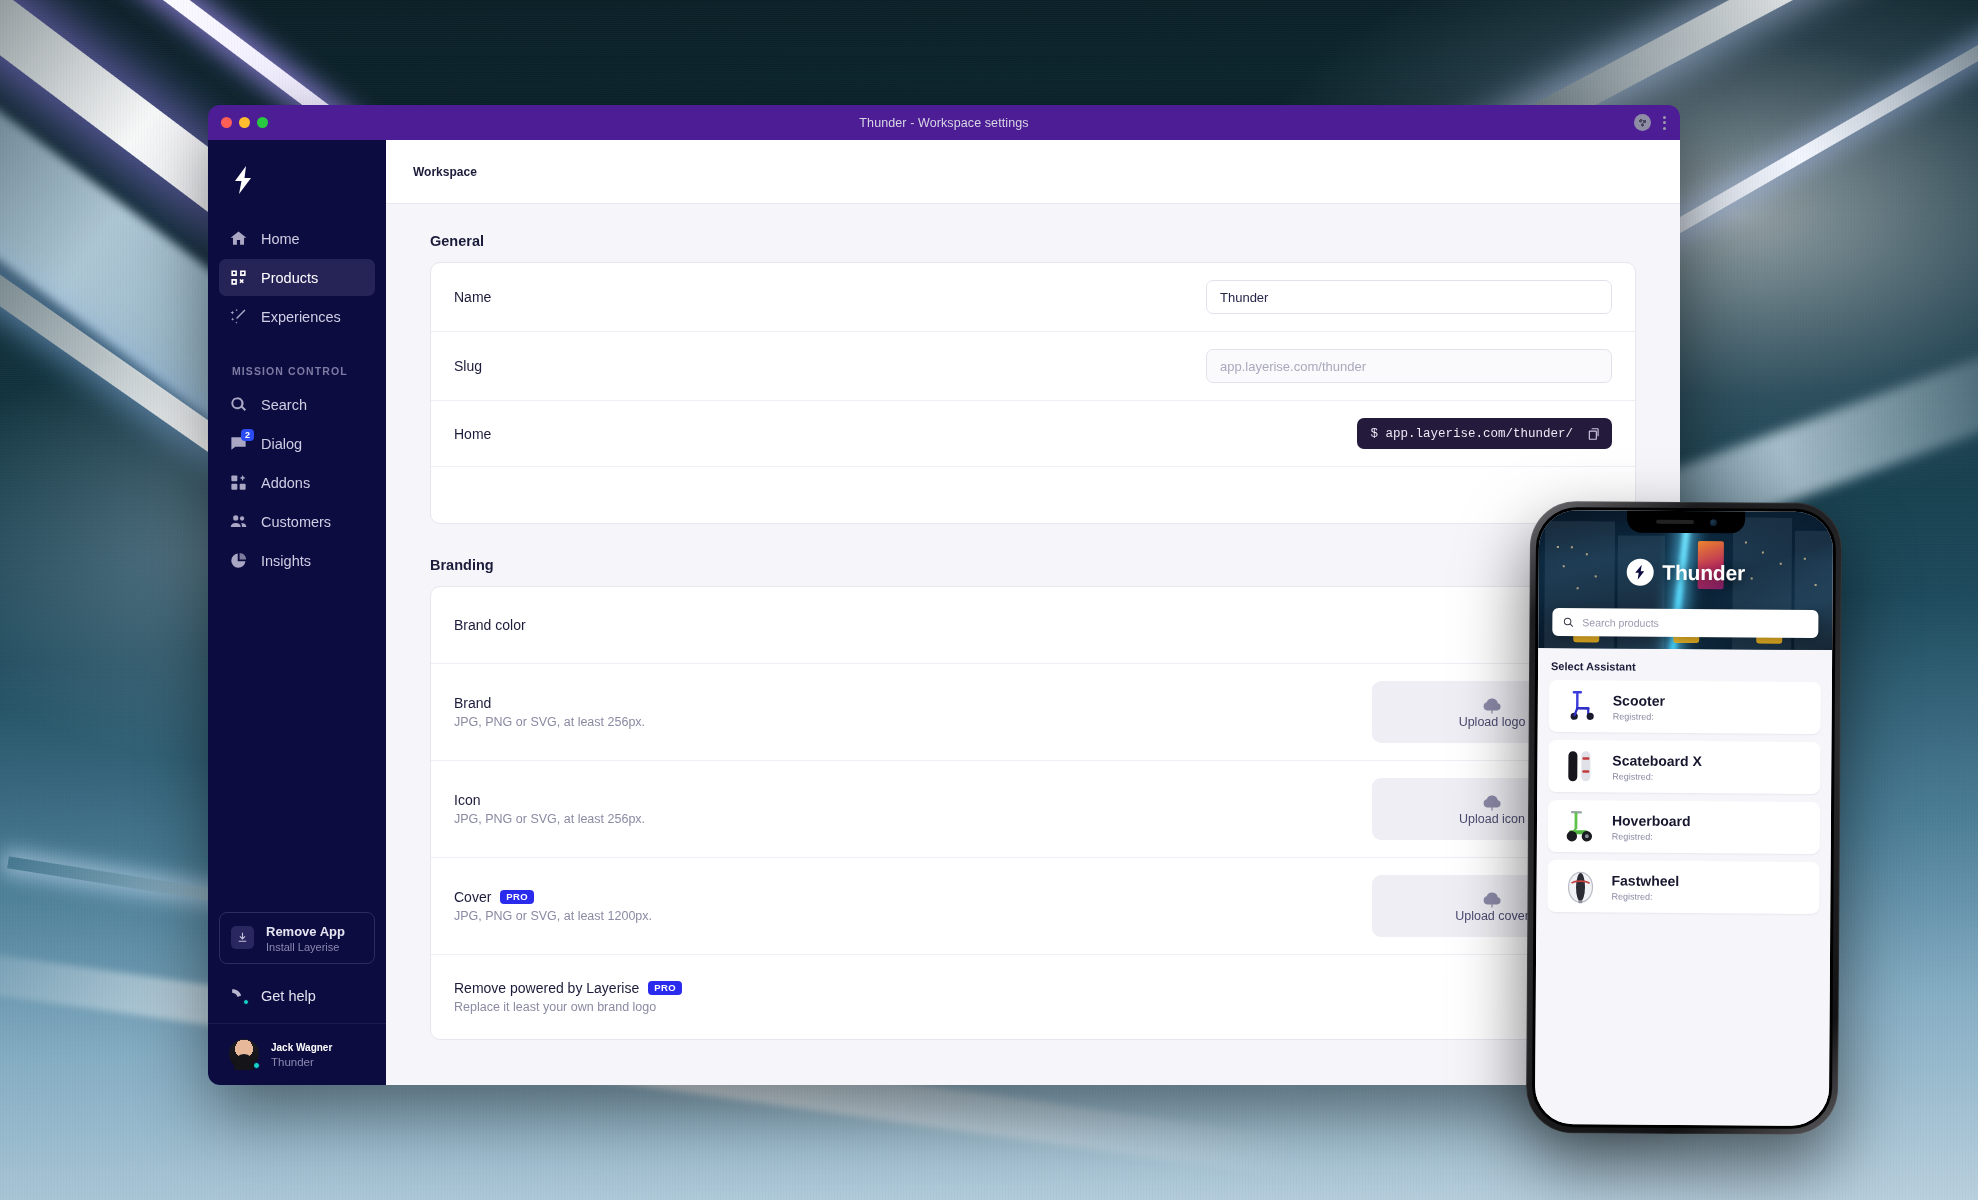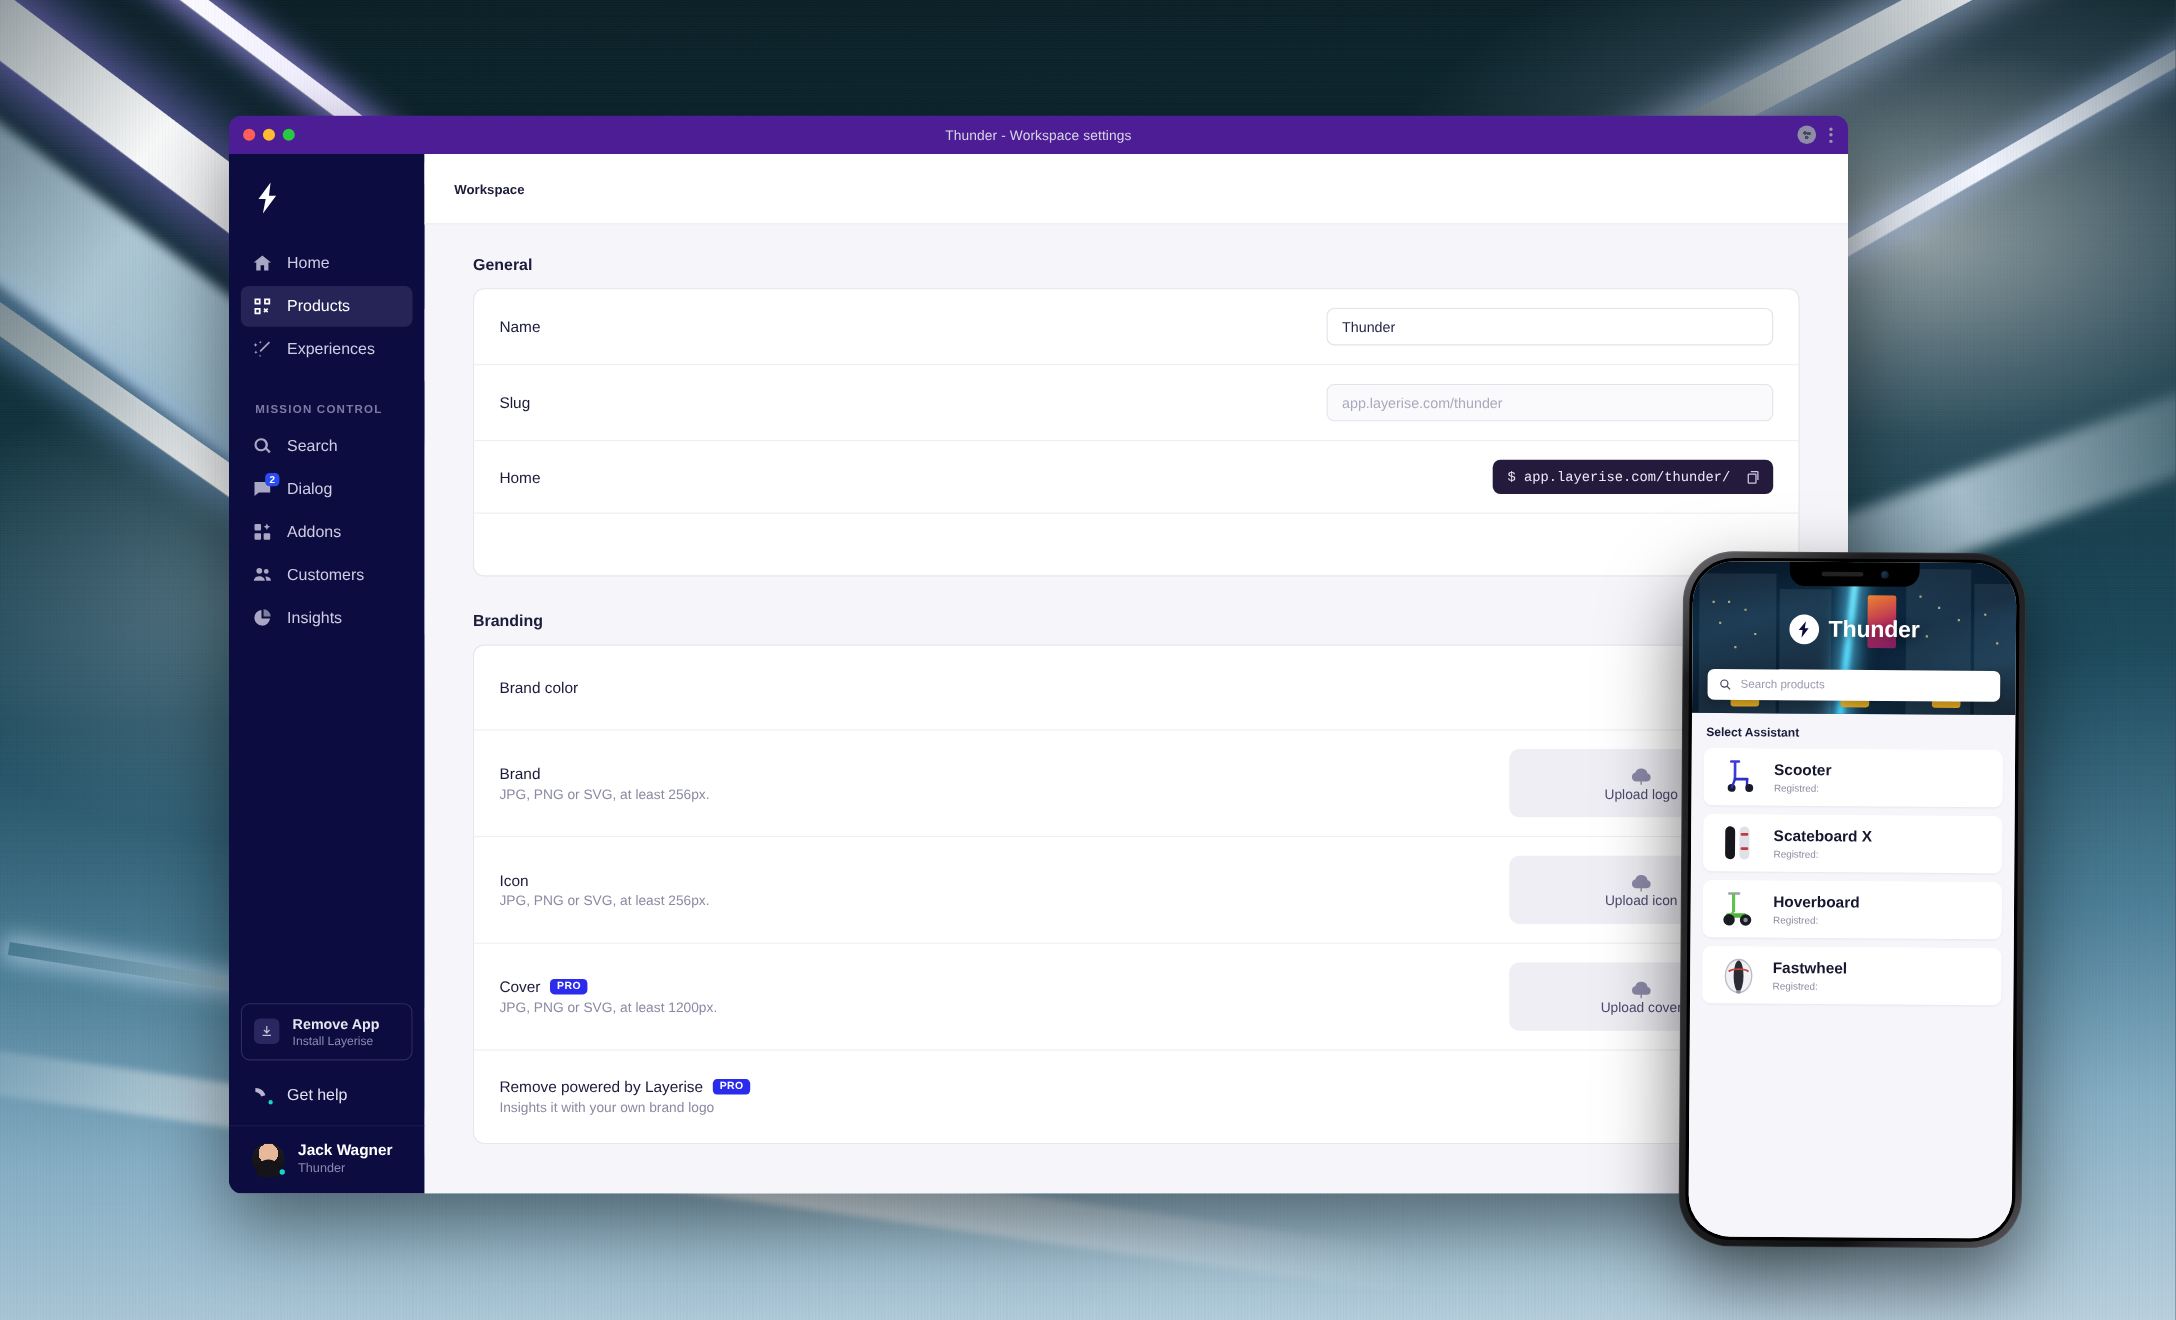--- a/index.html
+++ b/index.html
@@ -137,21 +137,21 @@
     display: flex; align-items: center; gap: 12px; cursor: pointer;
   }
   .avatar { width: 30px; height: 30px; border-radius: 50%; flex: 0 0 30px; position: relative;
             background: radial-gradient(circle at 50% 32%, #e8b89a 0 9px, transparent 9px),
                         linear-gradient(#1c1c22, #101015);
             overflow: visible; }
   .avatar::after { content:""; position:absolute; left:50%; top:52%; transform:translateX(-50%);
             width:20px; height:16px; border-radius:10px 10px 3px 3px; background:#141419; }
   .av-dot { position: absolute; right: -1px; bottom: 0; width: 7px; height: 7px; border-radius: 50%;
             background: #15d6c4; border: 1.5px solid #0d0c40; }
-  .u-n { font-size: 14px; color: #ffffff; font-weight: 600; line-height: 1.25; text-align: center; }
+  .u-n { font-size: 10px; color: #ffffff; font-weight: 600; line-height: 1.25; text-align: center; }
   .u-s { font-size: 11.5px; color: #8c89b0; line-height: 1.3; }
 
   
   #main { flex: 1; background: #f5f5fa; display: flex; flex-direction: column; min-width: 0; }
   #pagehead {
     background: #ffffff; height: 64px; flex: 0 0 64px;
     display: flex; align-items: center; padding: 0 27px;
     border-bottom: 1px solid #e8e8f0;
   }
   #pagehead h1 { font-size: 12px; color: #1b1b3a; font-weight: 600; }
@@ -538,21 +538,21 @@
               <span>Upload cover</span>
             </div>
           </div>
 
           <div class="row tall">
             <div class="row-l">
               <div class="row-t">
                 <span>Remove powered by Layerise</span>
                 <span class="pro">PRO</span>
               </div>
-              <div class="row-s">Insights it with your own brand logo</div>
+              <div class="row-s">Replace it least your own brand logo</div>
             </div>
           </div>
         </div>
 
       </div>
     </div>
   </div>
 </div>
 
 <div id="phone">

